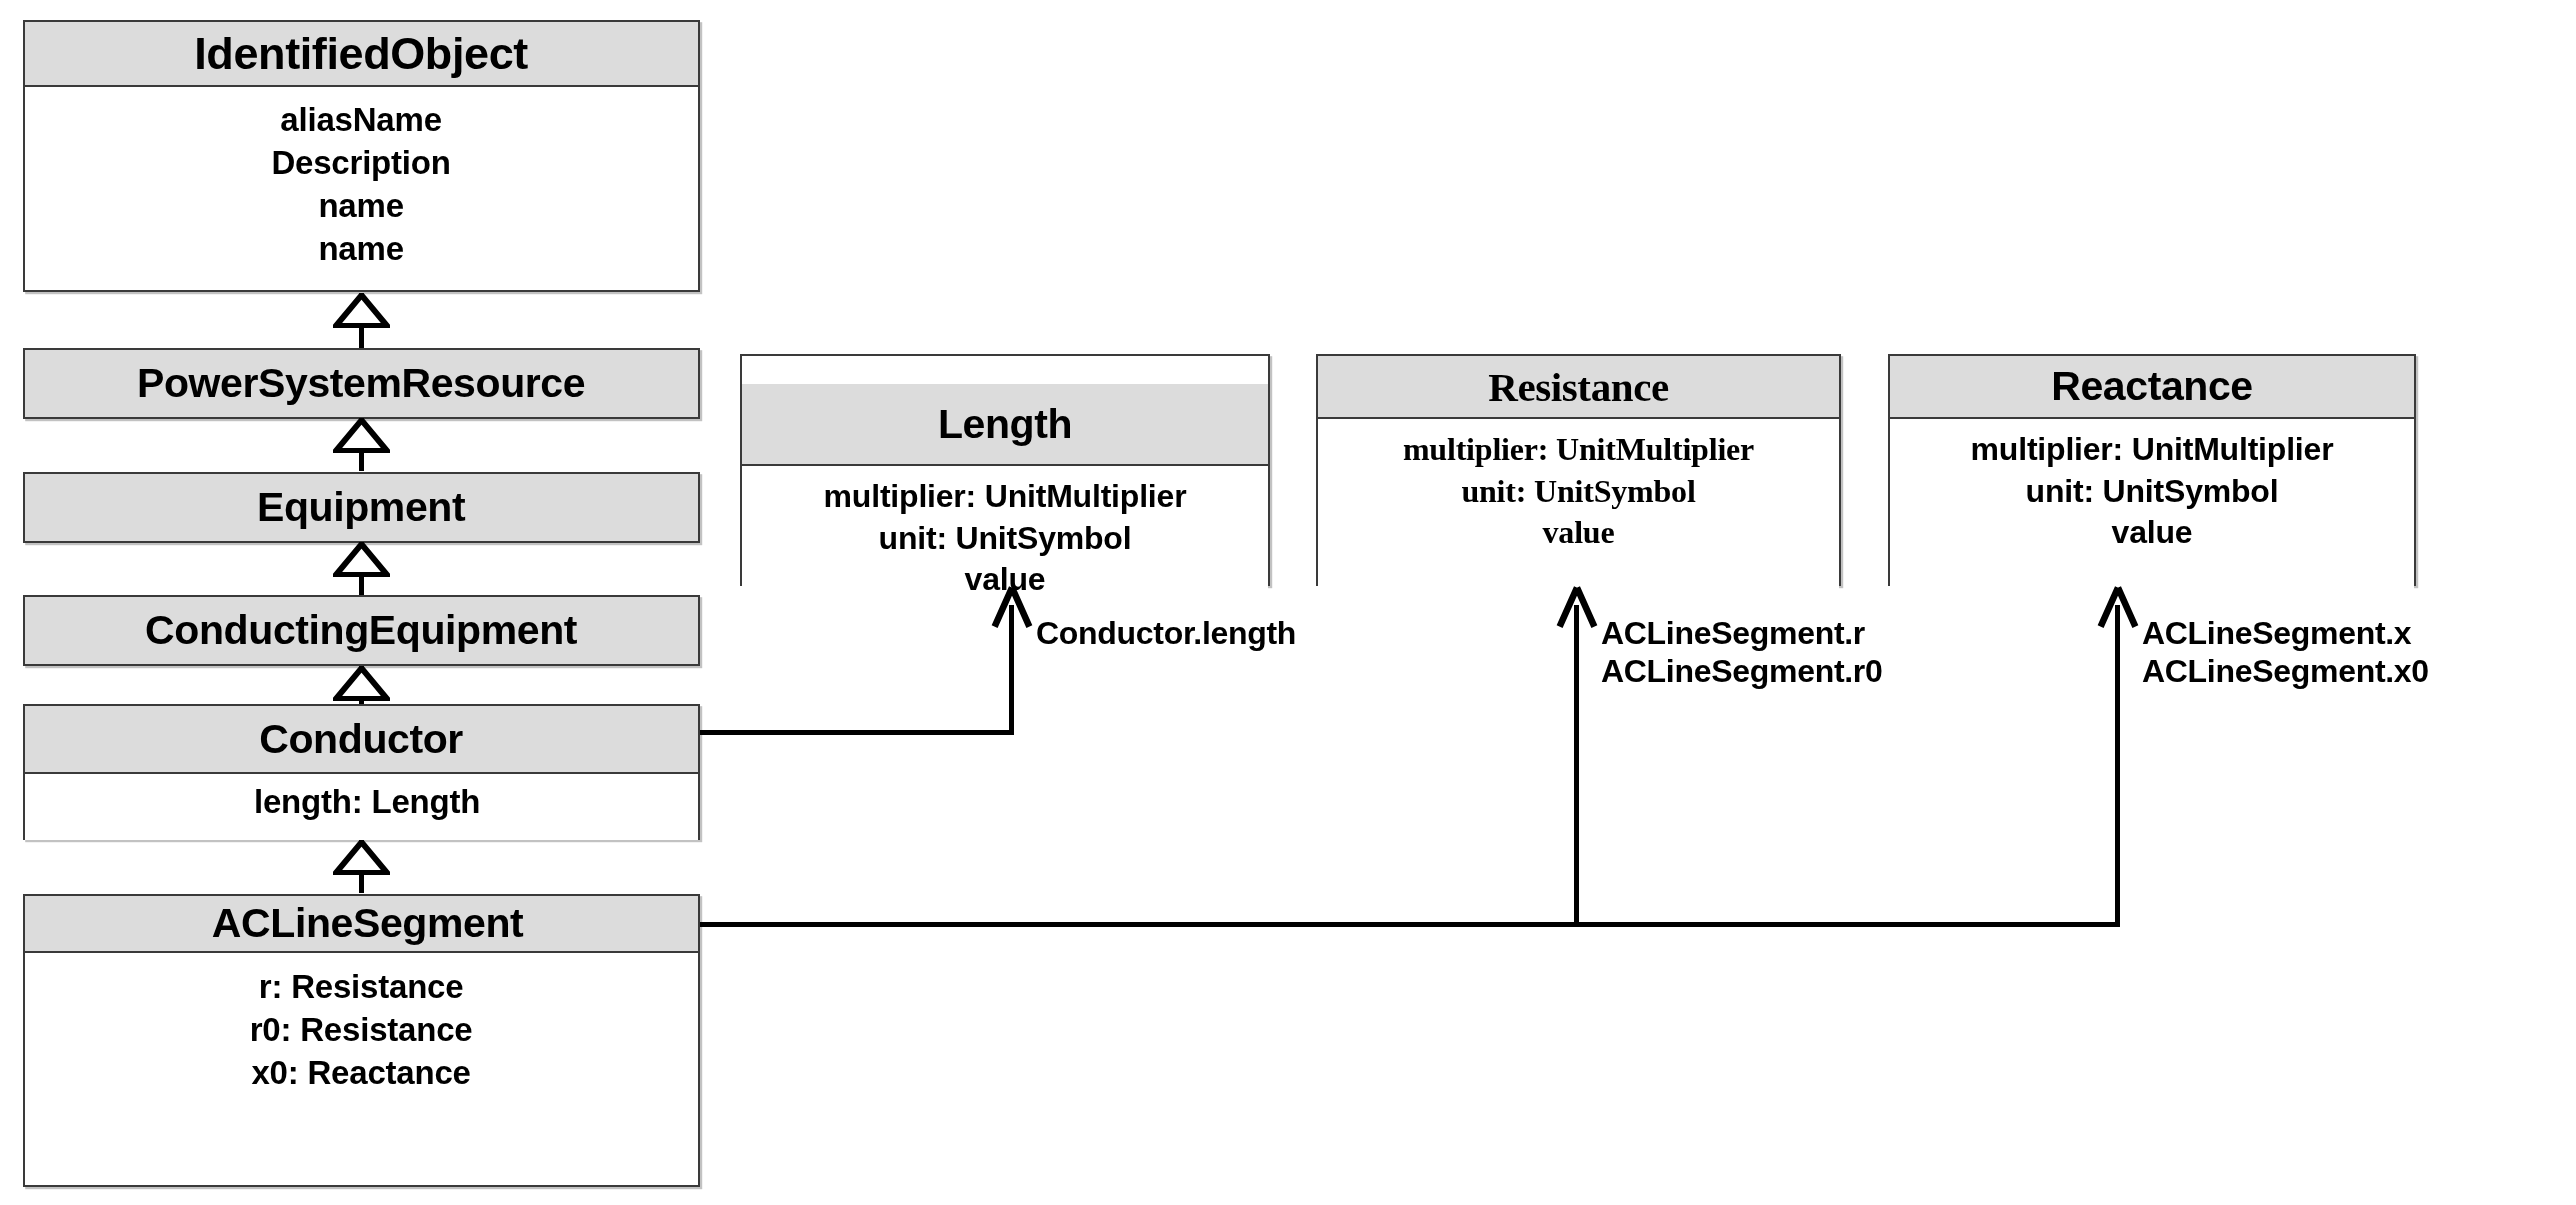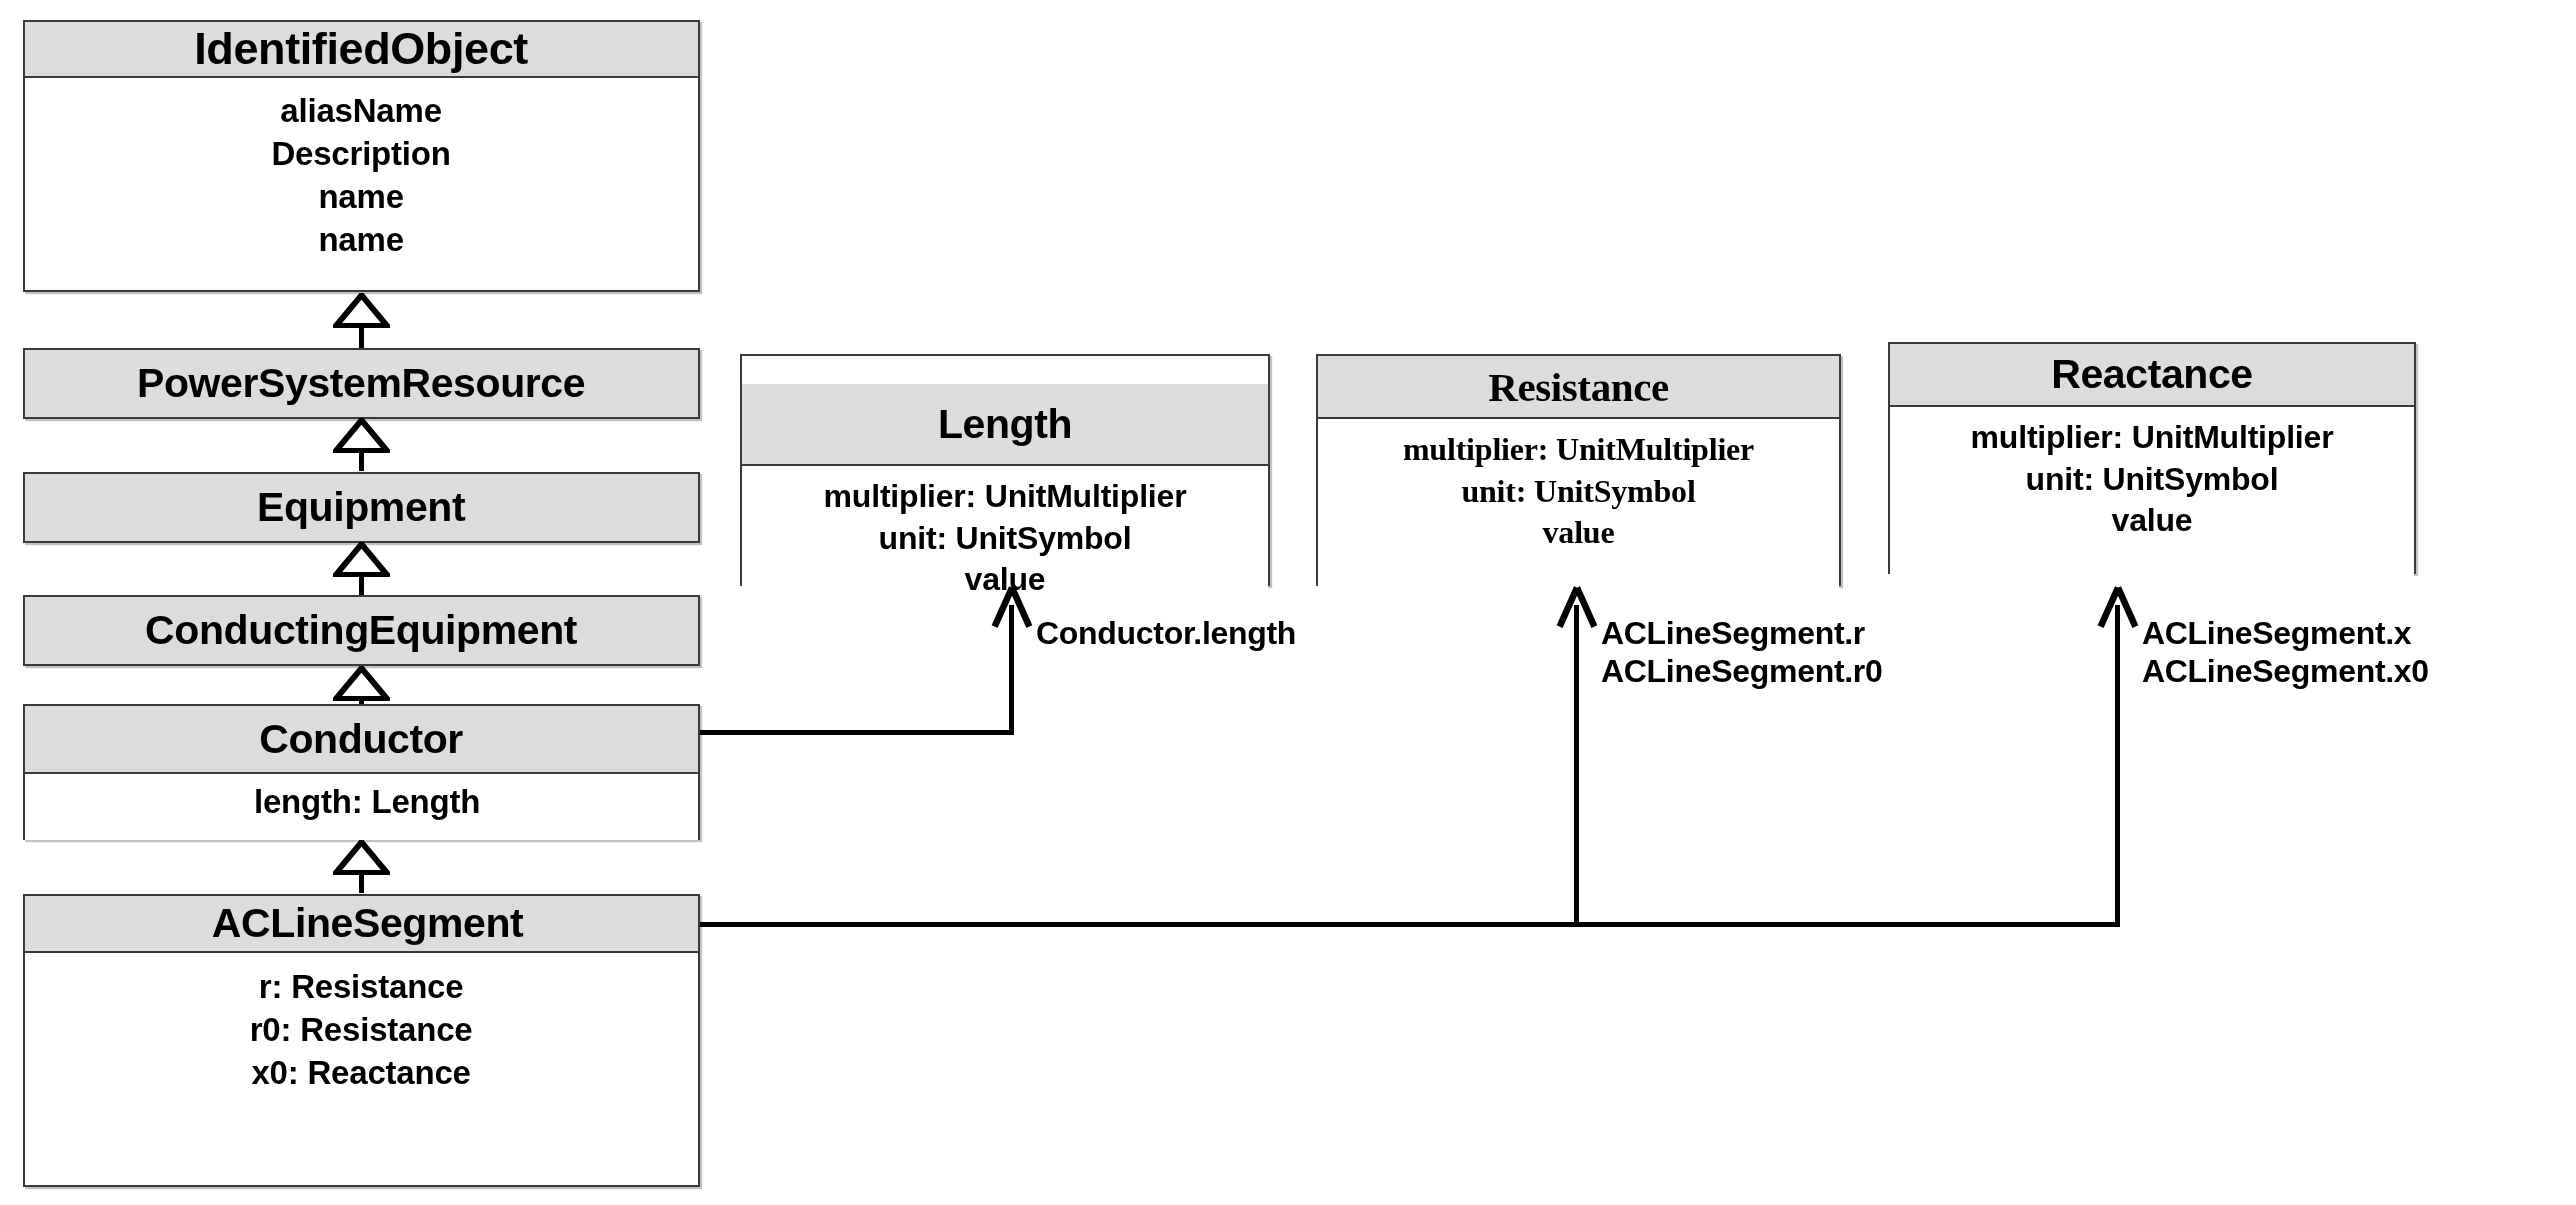--- a/index.html
+++ b/index.html
@@ -80,21 +80,21 @@
     line-height:1.18;
     letter-spacing:-0.3px;
   }
 </style>
 </head>
 <body>
 
 <div id="canvas">
 
   <div class="uml-class" style="left:22.6px; top:20.4px; width:677px; height:272px;">
-    <div class="uml-header t-62" style="height:56px;">IdentifiedObject</div>
+    <div class="uml-header t-62" style="height:65px;">IdentifiedObject</div>
     <div class="uml-body" style="height:203px;">
       <span class="attr t-46">aliasName</span>
       <span class="attr t-46">Description</span>
       <span class="attr t-46">name</span>
       <span class="attr t-46">name</span>
     </div>
   </div>
 
   <div class="conn-line conn-v" style="left:359px; top:293px; height:55px;"></div>
   <div class="gen-arrow" style="left:333px; top:293px;">
@@ -170,21 +170,21 @@
 
   <div class="uml-class" style="left:1316px; top:354px; width:525px; height:232px;font-family:Liberation Serif, serif;">
     <div class="uml-header t-56" style="height:63px;">Resistance</div>
     <div class="uml-body" style="height:170px; padding-top:10.2px;">
       <span class="attr t-44">multiplier: UnitMultiplier</span>
       <span class="attr t-44">unit: UnitSymbol</span>
       <span class="attr t-44">value</span>
     </div>
   </div>
 
-  <div class="uml-class" style="left:1888px; top:342px; width:528px; height:232px;">
+  <div class="uml-class" style="left:1888px; top:354px; width:528px; height:232px;">
     <div class="uml-header t-56" style="height:63px;">Reactance</div>
     <div class="uml-body" style="height:170px; padding-top:10.2px;">
       <span class="attr t-44">multiplier: UnitMultiplier</span>
       <span class="attr t-44">unit: UnitSymbol</span>
       <span class="attr t-44">value</span>
     </div>
   </div>
 
   <div class="conn-line conn-h" style="left:700px; top:730px; width:314px;"></div>
   <div class="conn-line conn-v" style="left:1009px; top:605px; height:130px;"></div>

